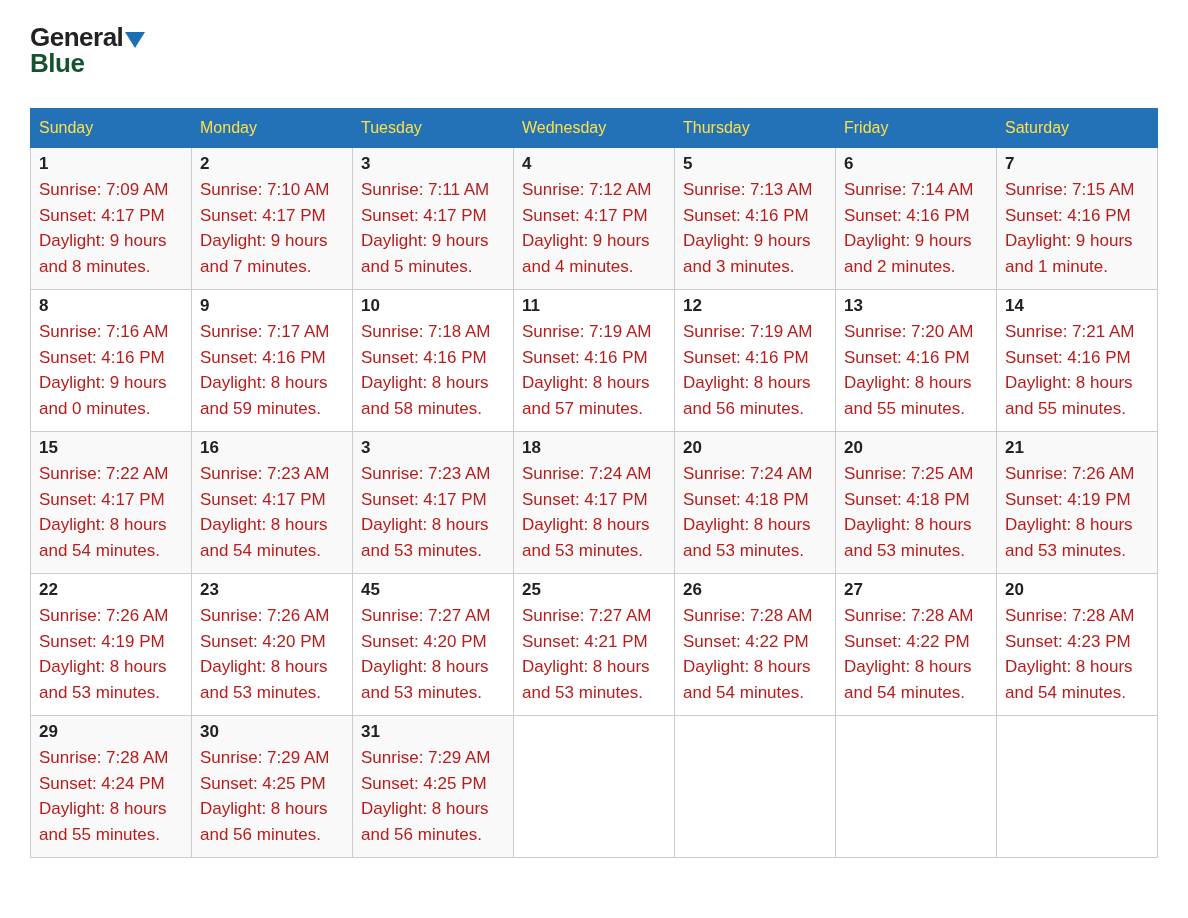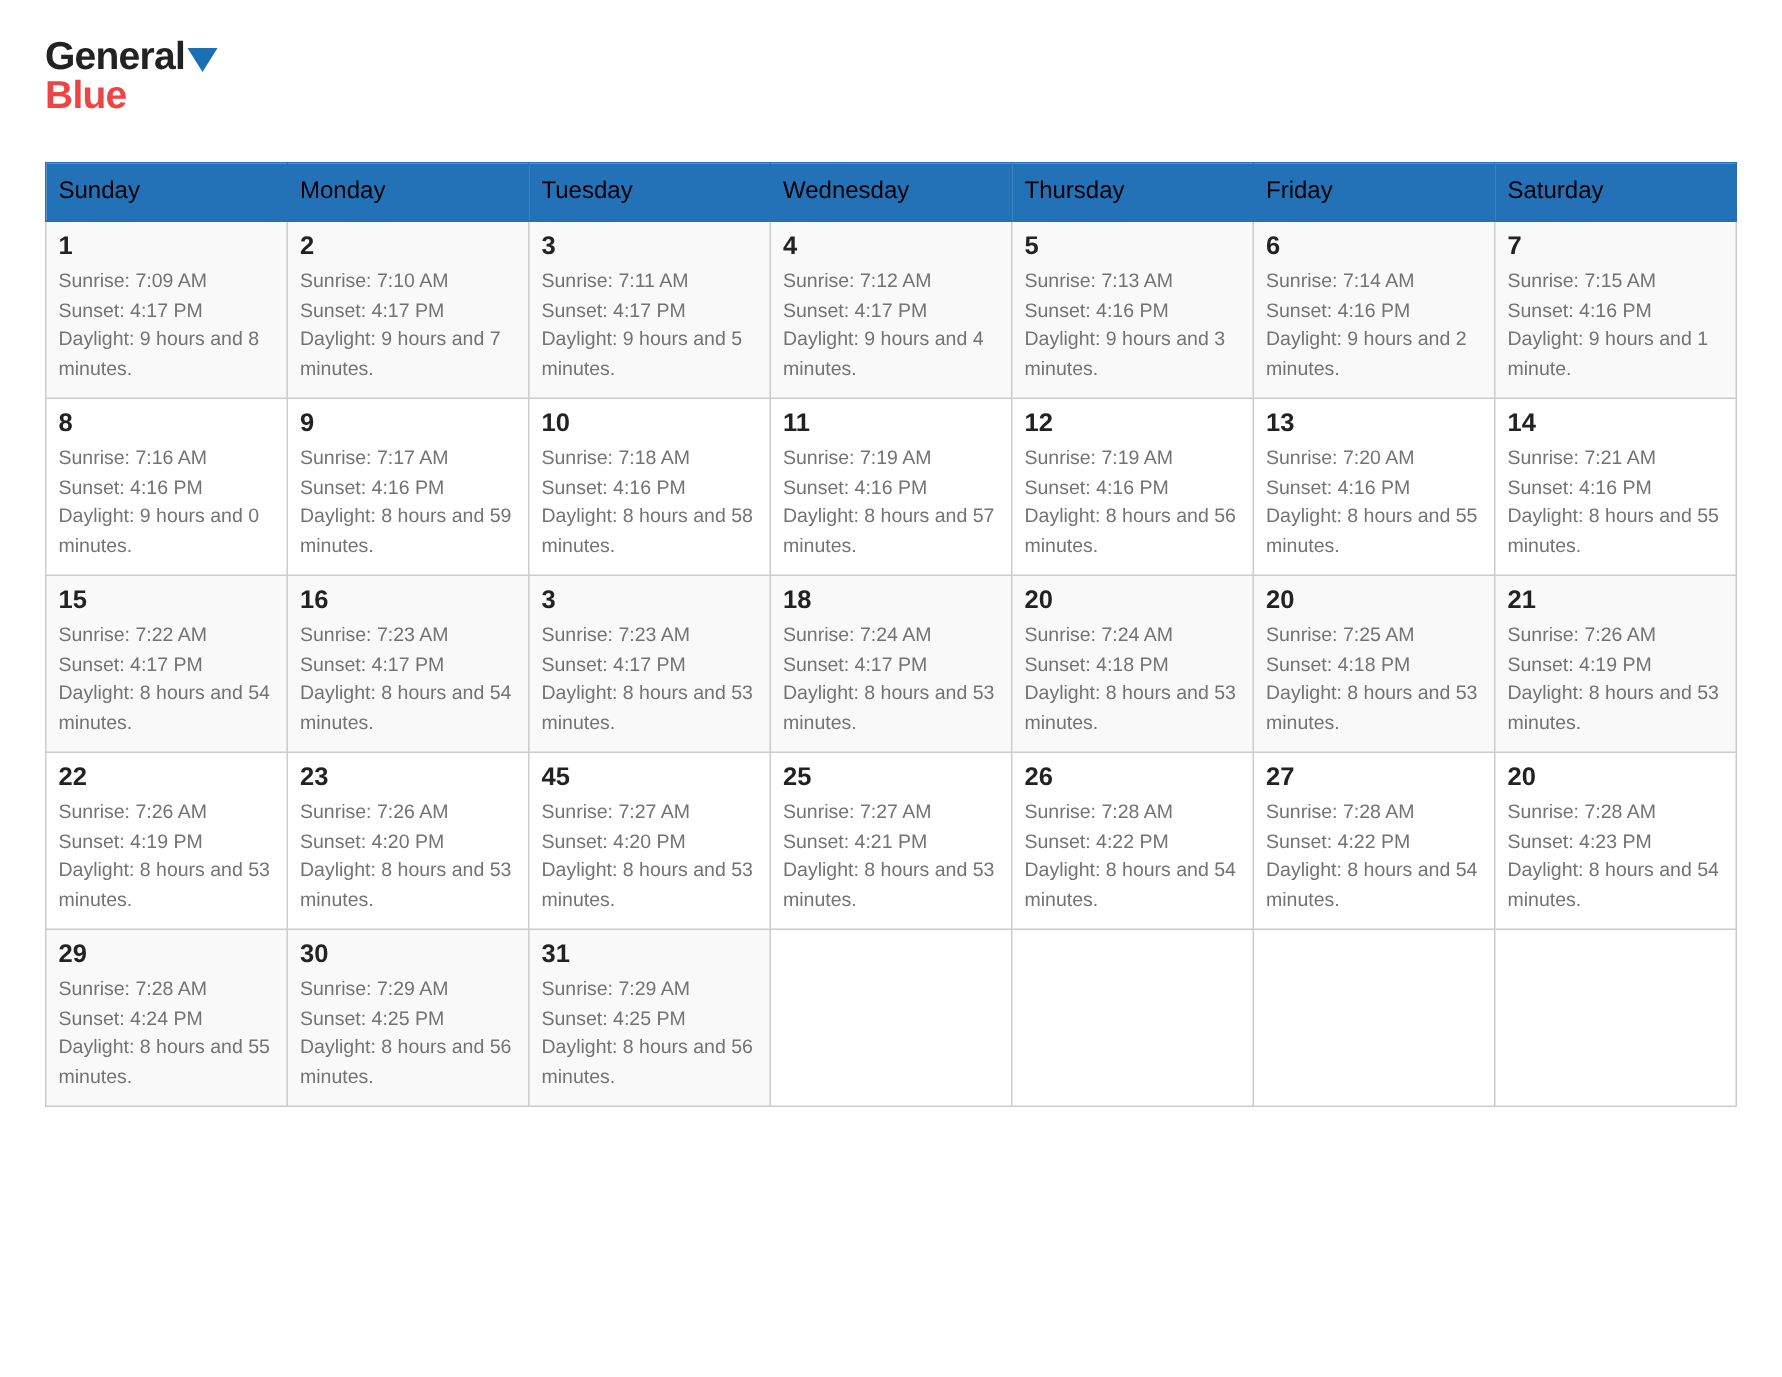--- a/index.html
+++ b/index.html
@@ -26,21 +26,21 @@
     .logo-general {
       font-size: 26px;
       font-weight: bold;
       color: #222;
       letter-spacing: -0.5px;
       line-height: 1;
     }
     .logo-blue {
       font-size: 26px;
       font-weight: bold;
-      color: #ef4444;
+      color: #14532d;
       letter-spacing: -0.5px;
       line-height: 1;
       display: flex;
       align-items: center;
       gap: 4px;
     }
     .logo-triangle {
       width: 0;
       height: 0;
       border-left: 10px solid transparent;
@@ -64,21 +64,21 @@
       color: #444;
       margin-top: 4px;
     }
     table {
       width: 100%;
       border-collapse: collapse;
       font-size: 14px;
     }
     thead tr th {
       background-color: #2372b8;
-      color: #000000;
+      color: #fde047;
       padding: 10px 8px;
       text-align: left;
       font-size: 16px;
       font-weight: normal;
       border: 1px solid #2372b8;
     }
     tbody tr td {
       vertical-align: top;
       padding: 6px 8px 10px 8px;
       border: 1px solid #ccc;
@@ -90,22 +90,22 @@
       background: #f9f9f9;
     }
     .day-num {
       font-size: 17px;
       font-weight: bold;
       color: #222;
       display: block;
       margin-bottom: 3px;
     }
     .day-info {
-      font-size: 13px;
-      color: #737373;
+      font-size: 17px;
+      color: #b91c1c;
       line-height: 1.5;
     }
     .empty-cell {
       background: #fff !important;
     }
   </style>
 </head>
 <body>
 
 <div class="header">

